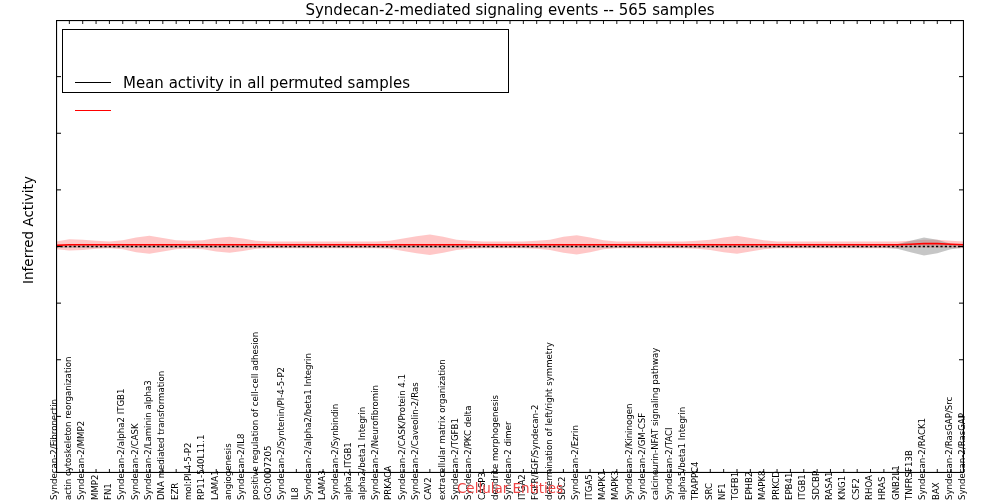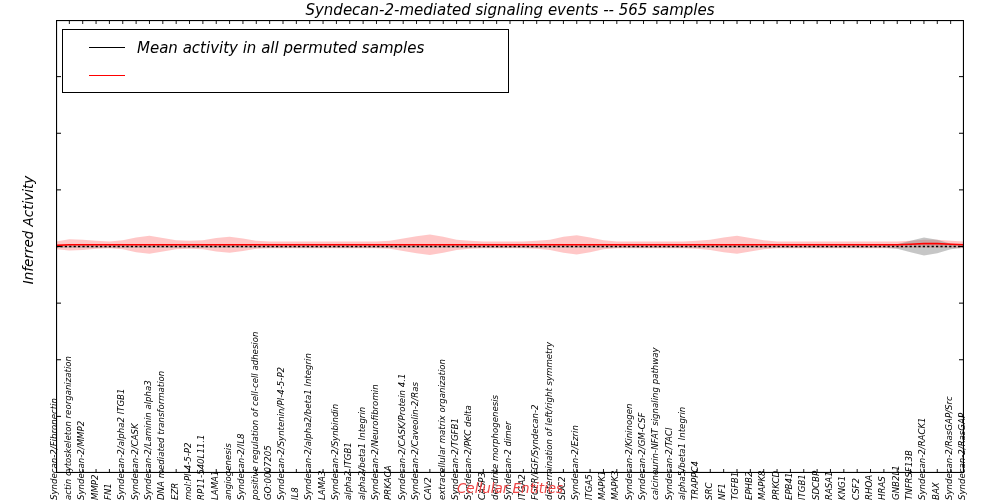--- a/index.html
+++ b/index.html
@@ -13,21 +13,20 @@
     font-family: "DejaVu Sans", sans-serif;
     overflow: hidden;
     position: relative;
   }
   #figure {
     position: absolute;
     left: 0; top: 0;
     width: 1000px;
     height: 500px;
     background: #ffffff;
-    font-style: italic;
   }
   .chart-title {
     position: absolute;
     left: 56px;
     top: 0px;
     width: 908px;
     text-align: center;
     font-size: 15px;
     color: #000000;
     line-height: 20px;
@@ -97,23 +96,24 @@
     top: 29px;
     width: 447px;
     height: 64px;
     border: 1.1px solid #000000;
     background: #ffffff;
     box-sizing: border-box;
     padding: 0;
   }
   .legend-row {
     position: absolute;
-    left: 14px;
+    left: 0;
     width: 100%;
     height: 28px;
+    margin-top: 35px;
   }
   .legend-row.r0 { top: 4px; }
   .legend-row.r1 { top: 32px; }
   .legend-line {
     position: absolute;
     left: 12px;
     top: 13px;
     width: 36px;
     height: 0;
     border-top-width: 1.4px;

